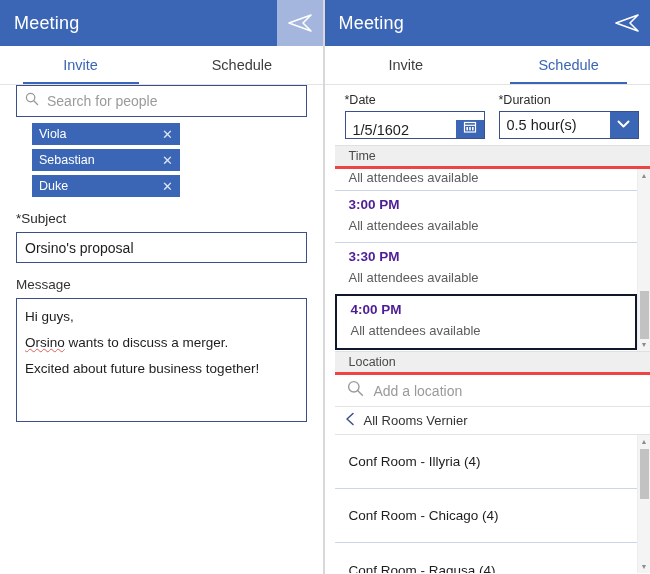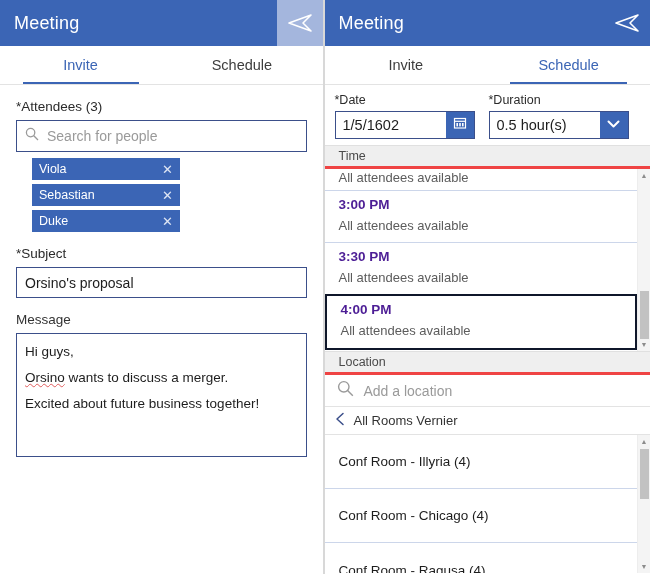--- a/index.html
+++ b/index.html
@@ -163,21 +163,21 @@
   }
   .ta-line { white-space: nowrap; }
   .misspell {
     text-decoration: underline;
     text-decoration-style: wavy;
     text-decoration-color: #e05c5c;
     text-decoration-thickness: 1px;
   }
 
   
-  .right-body { flex: 1; display: flex; flex-direction: column; }
+  .right-body { flex: 1; display: flex; flex-direction: column; margin-left: 10px; }
   .dt-row {
     display: flex;
     padding: 8px 10px 6px 10px;
     gap: 14px;
   }
   .dt-col { display: flex; flex-direction: column; }
   .dt-label {
     font-size: 12.5px;
     color: #2b2b2b;
     margin-bottom: 4px;
@@ -198,21 +198,21 @@
     color: #1d1d1d;
   }
   .combo .btn {
     width: 28px;
     background: #3b65b5;
     display: flex;
     align-items: center;
     justify-content: center;
     cursor: pointer;
   }
-  .date-combo { width: 140px; }
+  .date-combo { width: 140px; align-items: flex-end; }
   .dur-combo  { width: 140px; }
 
   .section-head {
     background: #efefef;
     font-size: 12.5px;
     color: #4a4a4a;
     padding: 3px 0 3px 14px;
     border-top: 1px solid #e0e0e0;
     border-bottom: 3px solid #ef4444;
   }
@@ -354,21 +354,20 @@
       <div class="tab active">
         <span>Invite</span>
       </div>
       <div class="tab">
         <span>Schedule</span>
       </div>
     </div>
 
     <div class="left-body">
 
-      <div class="field-label">*Attendees (3)</div>
 
       <div class="search-box">
         <span class="mag">
           <svg width="14" height="14" viewBox="0 0 14 14">
             <circle cx="5.6" cy="5.6" r="4.2" fill="none" stroke="#9a9a9a" stroke-width="1.3"></circle>
             <line x1="8.8" y1="8.8" x2="13" y2="13" stroke="#9a9a9a" stroke-width="1.3"></line>
           </svg>
         </span>
         <span class="ph">Search for people</span>
       </div>

